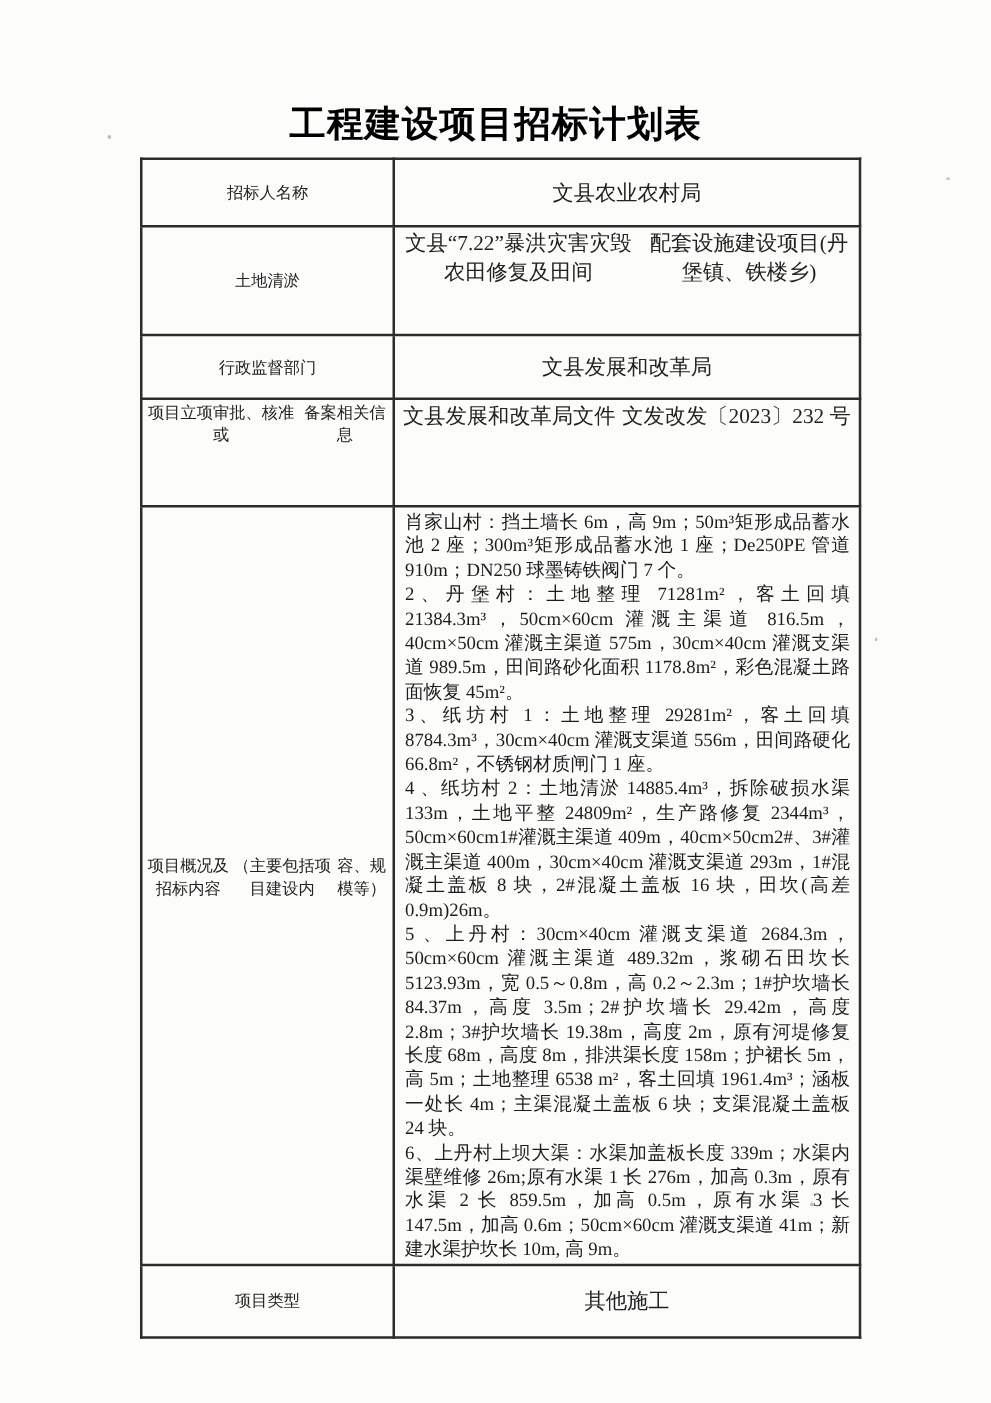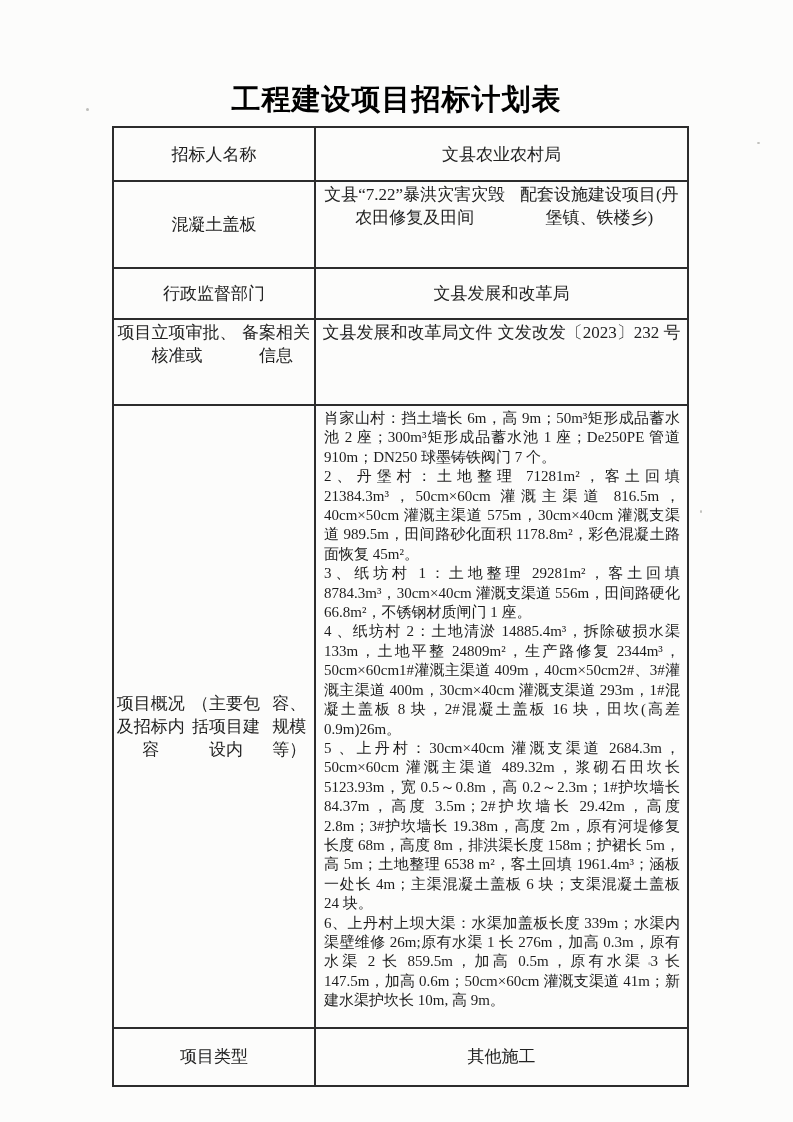--- a/index.html
+++ b/index.html
@@ -35,21 +35,21 @@
     table-layout: fixed;
   }
   table.doc-table td {
     border: 2px solid #2c2c2c;
     vertical-align: middle;
     overflow: hidden;
   }
   td.label-cell {
     width: 198px;
     text-align: center;
-    font-size: 17px;
+    font-size: 13px;
     color: #222;
   }
   td.value-cell {
     width: 369px;
     text-align: center;
     font-size: 17px;
     color: #222;
   }
   .stack {
     display: flex;
@@ -62,21 +62,21 @@
   }
   tr.r1 td { height: 50px; }
   tr.r2 td { height: 83px; }
   tr.r3 td { height: 47px; }
   tr.r4 td { height: 82px; }
   tr.r5 td { height: 564px; }
   tr.r6 td { height: 54px; }
   td.overview-cell {
     vertical-align: top;
     text-align: left;
-    padding: 3px 7px 16px 8px;
+    padding: 3px 7px 0 8px;
     border-radius: 16px;
   }
   .overview-cell p {
     margin: 0;
     font-size: 15px;
     line-height: 19.4px;
     text-align: justify;
     color: #1c1c1c;
   }
   .speck {
@@ -91,21 +91,21 @@
 
 <div class="page-title">工程建设项目招标计划表</div>
 
 <table class="doc-table">
   <tbody>
     <tr class="r1">
       <td class="label-cell">招标人名称</td>
       <td class="value-cell">文县农业农村局</td>
     </tr>
     <tr class="r2">
-      <td class="label-cell">混凝土盖板</td>
+      <td class="label-cell">土地清淤</td>
       <td class="value-cell">
         <div class="stack">
           <div>文县“7.22”暴洪灾害灾毁农田修复及田间</div>
           <div>配套设施建设项目(丹堡镇、铁楼乡)</div>
         </div>
       </td>
     </tr>
     <tr class="r3">
       <td class="label-cell">行政监督部门</td>
       <td class="value-cell">文县发展和改革局</td>

